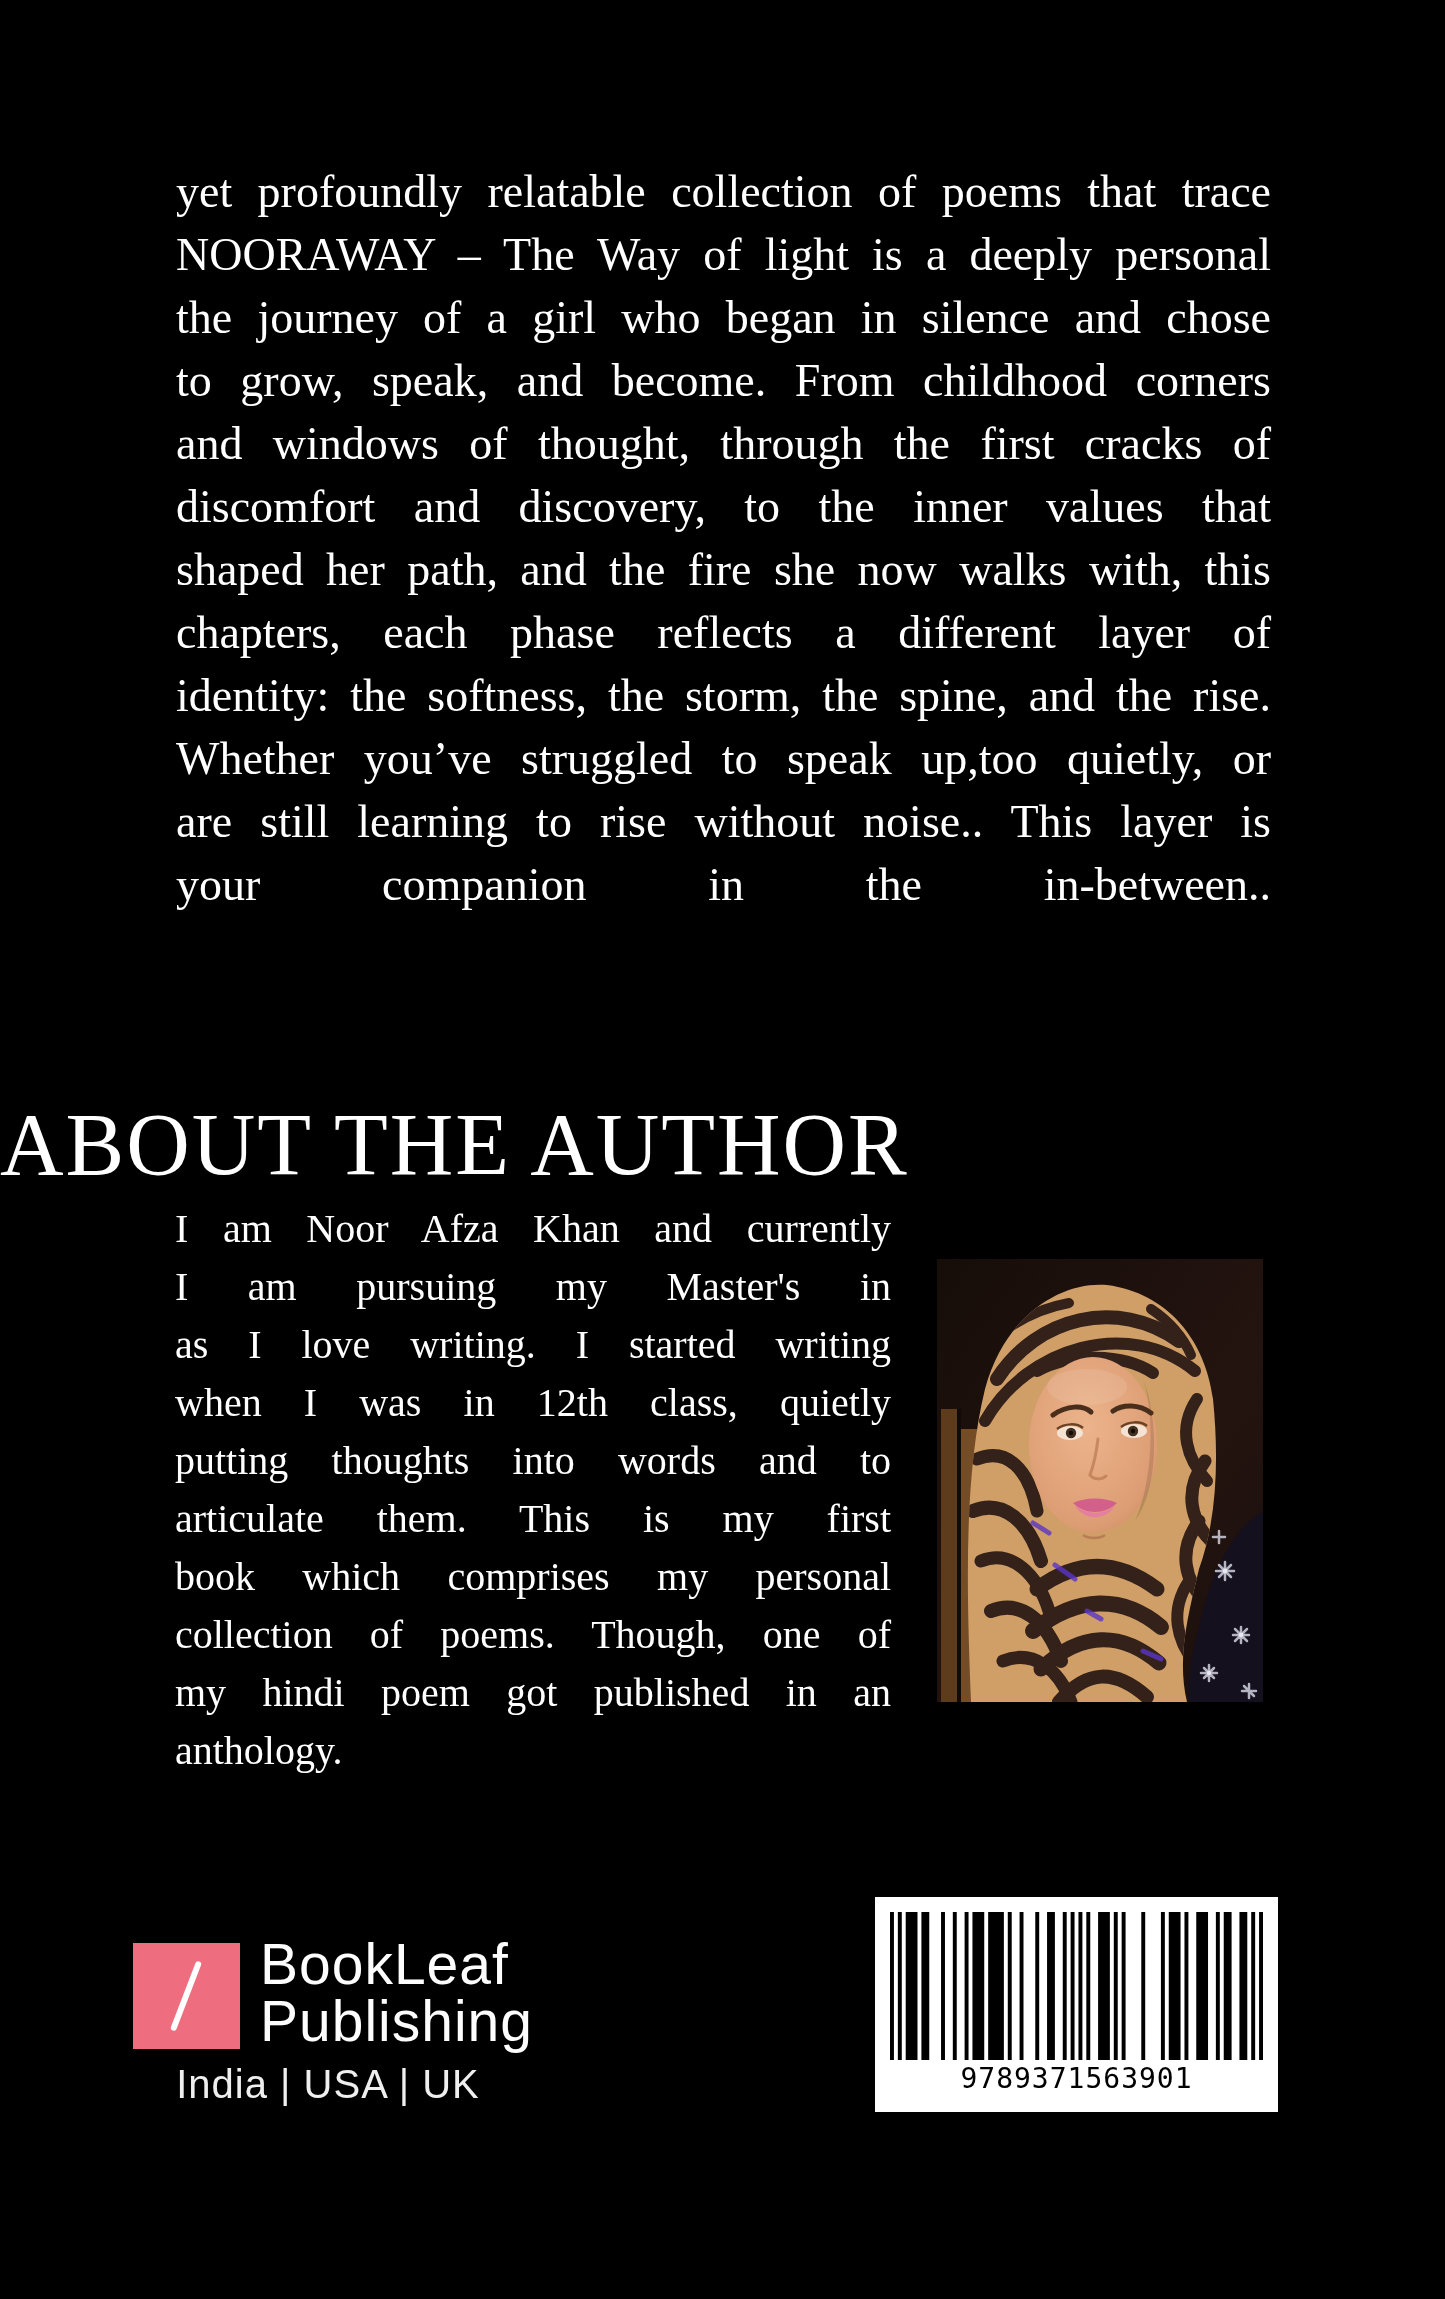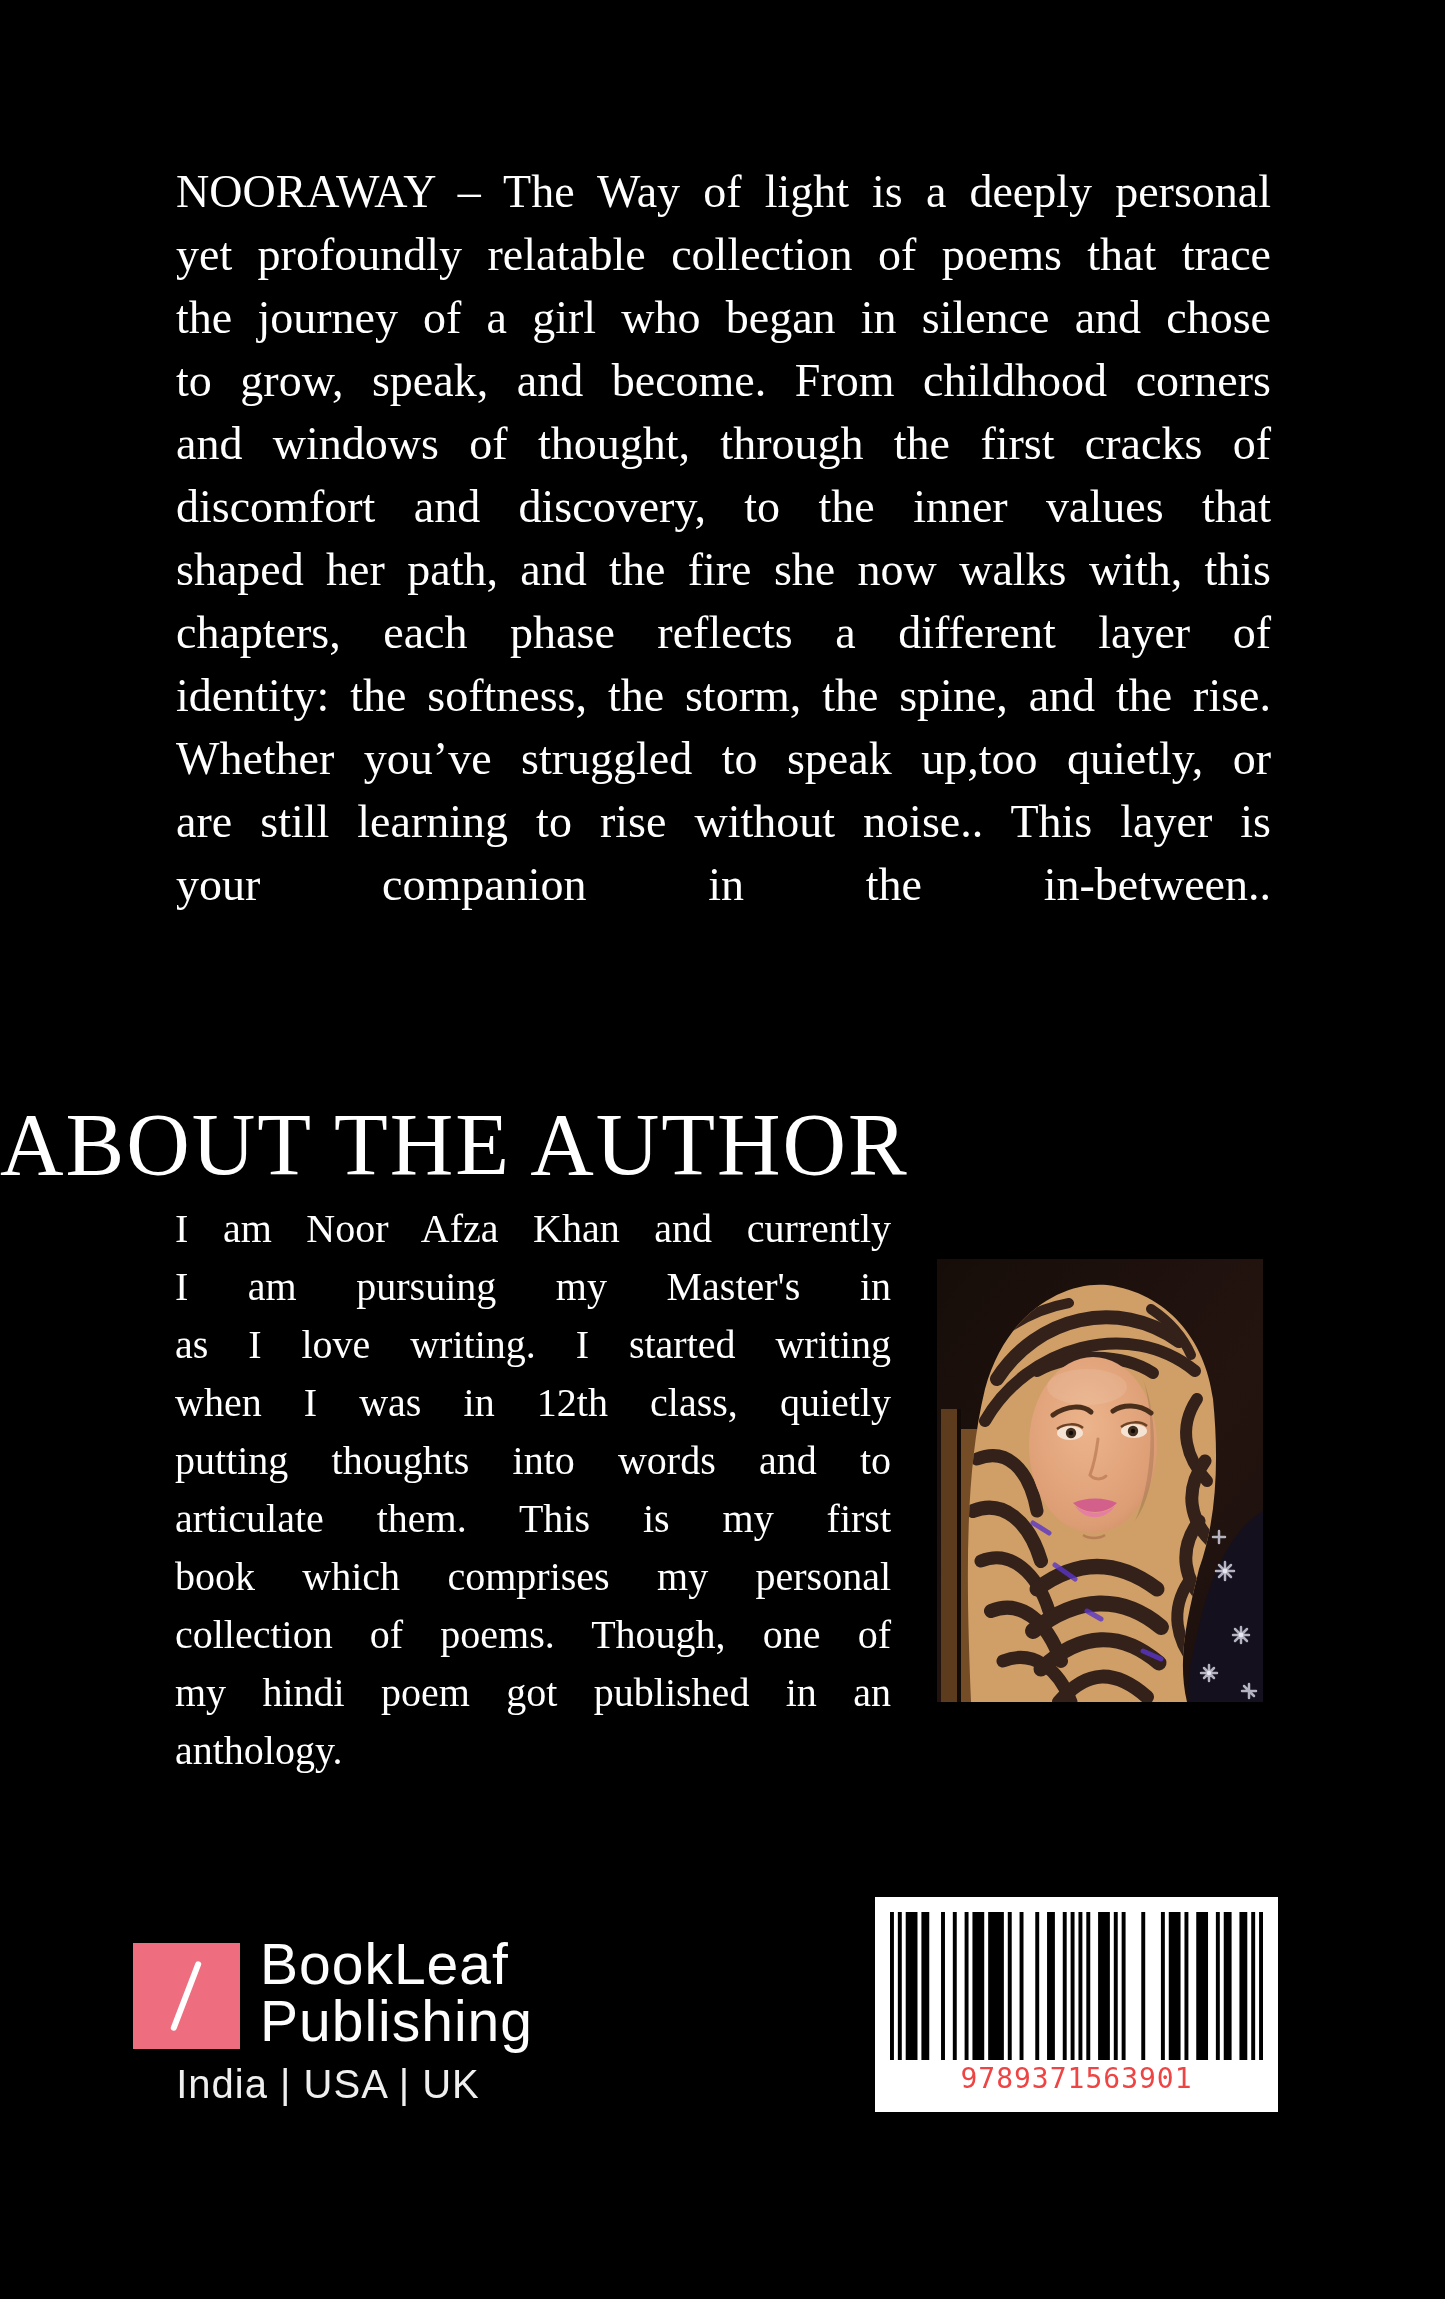--- a/index.html
+++ b/index.html
@@ -63,29 +63,29 @@
   }
   
   .barcode-box{
     position:absolute;left:875px;top:1897px;width:403px;height:215px;
     background:#ffffff;box-sizing:border-box;padding:15px 15px 0 15px;
   }
   .barcode-box svg{display:block;}
   .barcode-number{
     margin-top:4px;text-align:center;
     font-family:"DejaVu Sans Mono","Liberation Mono",monospace;
-    font-size:28px;line-height:30px;color:#ef4444;letter-spacing:1px;
+    font-size:28px;line-height:30px;color:#000000;letter-spacing:1px;
   }
 </style>
 </head>
 <body>
 
 <section class="book-desc">
+  <div class="jline">yet profoundly relatable collection of poems that trace</div>
   <div class="jline">NOORAWAY – The Way of light  is a deeply personal</div>
-  <div class="jline">yet profoundly relatable collection of poems that trace</div>
   <div class="jline">the journey of a girl who began in silence  and chose</div>
   <div class="jline">to grow, speak, and become. From childhood corners</div>
   <div class="jline">and windows of thought, through the first cracks of</div>
   <div class="jline">discomfort and discovery, to the inner values that</div>
   <div class="jline">shaped her path, and the fire she now walks with, this</div>
   <div class="jline">chapters, each phase reflects a different layer of</div>
   <div class="jline">identity: the softness, the storm, the spine, and the rise.</div>
   <div class="jline">Whether you’ve struggled to speak up,too quietly, or</div>
   <div class="jline">are still learning to rise without noise.. This layer is</div>
   <div class="jline">your companion in the in-between..</div>

